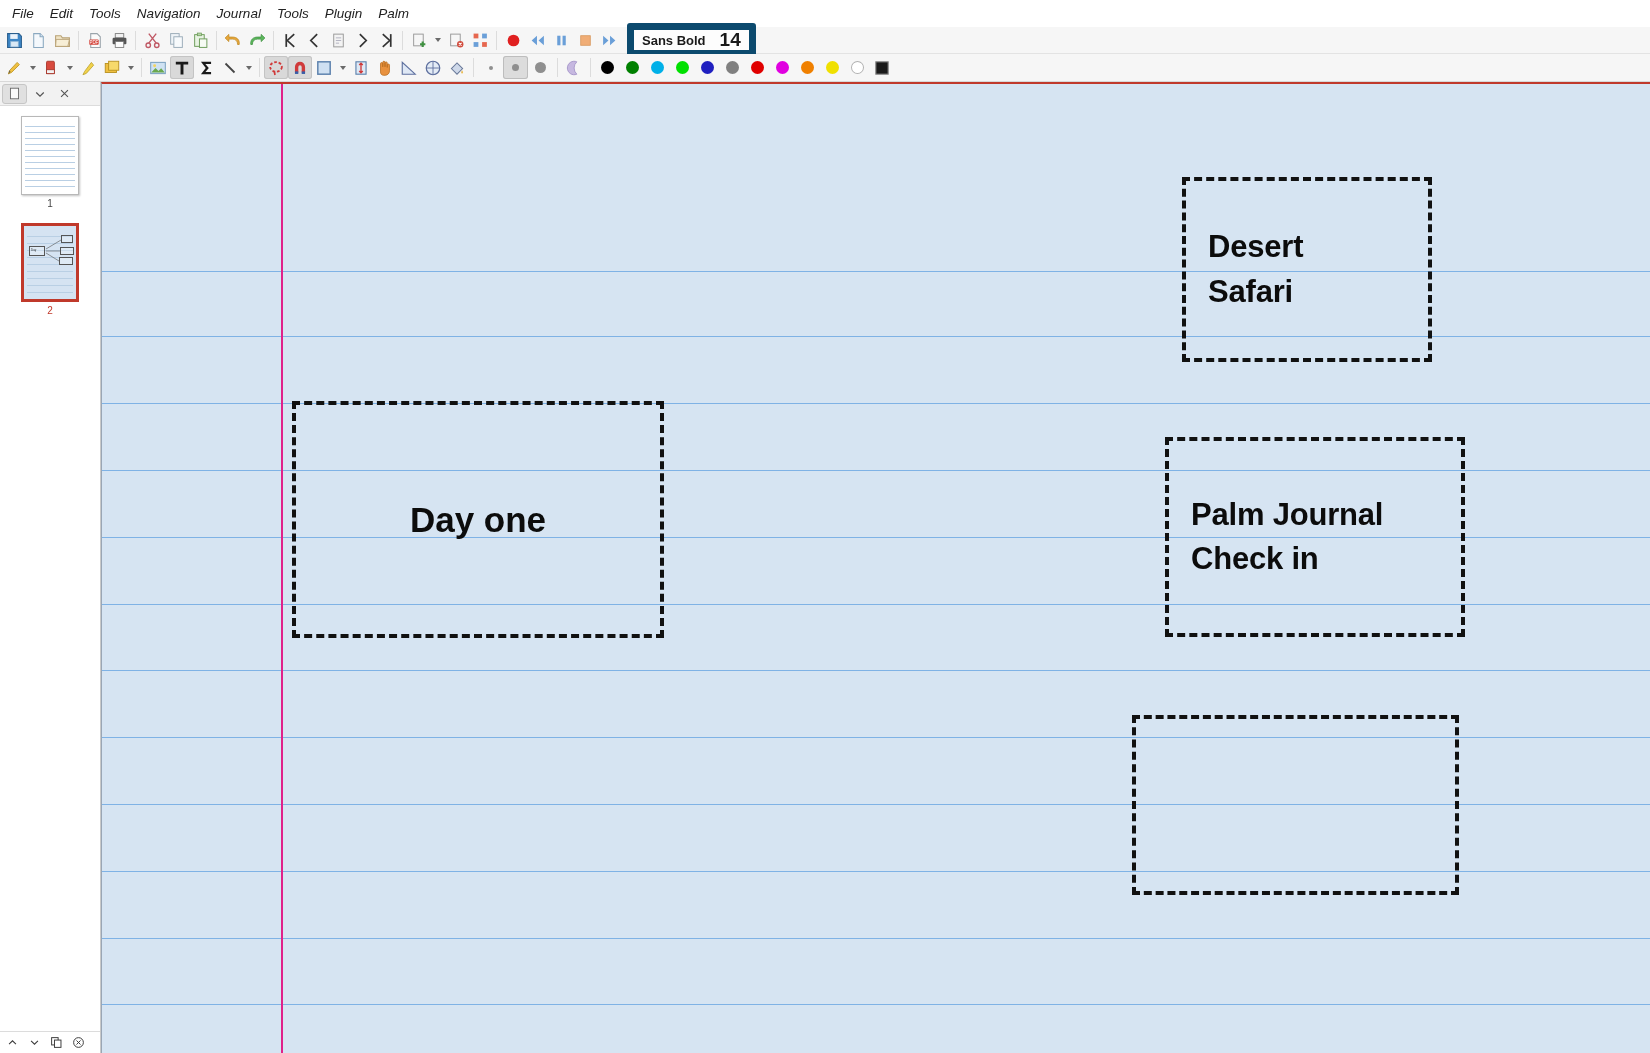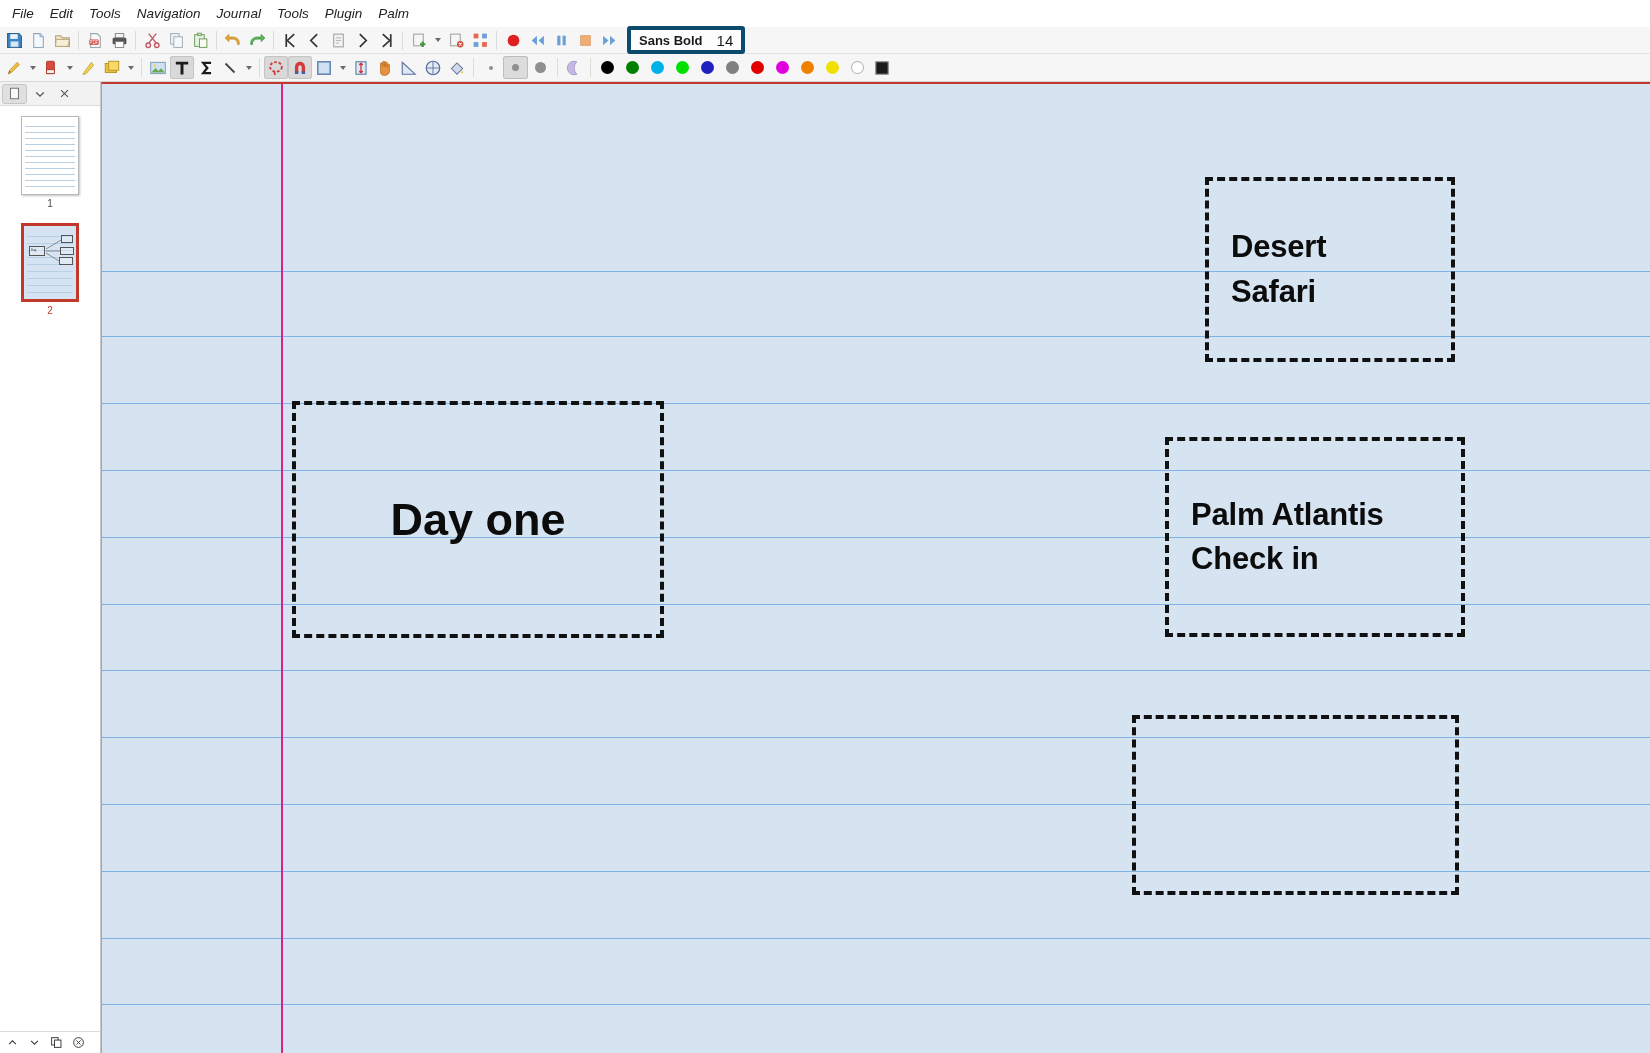--- a/index.html
+++ b/index.html
@@ -39,25 +39,25 @@
   .tb-btn svg { display:block; }
   .tb-sep { width: 1px; height: 19px; background: #dcdcdc; margin: 0 4px; flex:0 0 1px; }
   .tb-caret { width: 13px; height: 23px; display:flex; align-items:center; justify-content:center; flex:0 0 13px; }
   .tb-caret::after {
     content: ""; width: 0; height: 0;
     border-left: 3.5px solid transparent; border-right: 3.5px solid transparent;
     border-top: 4px solid #6a6a6a;
   }
   .font-box {
     height: 21px; display: flex; align-items: center;
-    background: #fdfdfd; border: 4px solid #0c4a6e; border-radius: 3px;
+    background: #fdfdfd; border: 7px solid #0c4a6e; border-radius: 3px;
     margin-left: 6px; padding: 10px 8px; gap: 14px;
     font-size: 13px; font-weight: bold; color: #1a1a1a;
   }
-  .font-size { font-weight: normal; font-size: 15px; }
+  .font-size { font-weight: bold; font-size: 19px; }
 
   
   .swatch { width: 13px; height: 13px; border-radius: 50%; flex: 0 0 13px; }
   .swatch-wrap { width: 25px; height: 23px; display:flex; align-items:center; justify-content:center; border-radius:3px; flex:0 0 25px; }
   .swatch-wrap.sel { background:#dcdcdc; box-shadow: inset 0 0 0 1px #bdbdbd; }
   .thick-dot { border-radius: 50%; background: #8f8f8f; }
 
   
   .body-area { flex: 1 1 auto; display: flex; min-height: 0; }
 
@@ -115,21 +115,21 @@
     position: absolute;
     border: 4px dashed #111111;
     display: flex; flex-direction: column; justify-content: center;
     padding-left: 22px;
   }
   .node-text {
     font-size: 31px; font-weight: bold; color: #0c0c0c;
     line-height: 1.42; letter-spacing: -0.2px; white-space: pre-line;
   }
   .node.centered { align-items: center; justify-content:center; padding-left:0; }
-  .node.centered .node-text { font-size: 45px; letter-spacing: 0px; }
+  .node.centered .node-text { font-size: 35px; letter-spacing: 0px; }
 
   .arrows { position: absolute; inset: 0; pointer-events: none; }
 
   .watermark {
     position: absolute; right: 48px; bottom: 108px;
     font-size: 44px; font-weight: bold; letter-spacing: 1px;
     color: rgba(255,255,255,.72);
     text-shadow: 0 0 1px rgba(160,170,185,.5);
     user-select: none;
   }
@@ -611,27 +611,27 @@
           </defs>
           <path d="M626,345 L971,240" stroke="#111" stroke-width="5" fill="none" stroke-dasharray="20 13" marker-end="url(#ah)"></path>
           <path d="M628,411 L1000,447" stroke="#111" stroke-width="5" fill="none" stroke-dasharray="20 13" marker-end="url(#ah)"></path>
           <path d="M626,480 L1000,691" stroke="#111" stroke-width="5" fill="none" stroke-dasharray="20 13" marker-end="url(#ah)"></path>
         </svg>
 
         <div class="node centered" style="left:190px;top:317px;width:372px;height:237px">
           <div class="node-text">Day one</div>
         </div>
 
-        <div class="node" style="left:1103px;top:93px;width:250px;height:185px">
+        <div class="node" style="left:1080px;top:93px;width:250px;height:185px">
           <div class="node-text">Desert
 Safari</div>
         </div>
 
         <div class="node" style="left:1063px;top:353px;width:300px;height:200px">
-          <div class="node-text">Palm Atlantis
+          <div class="node-text">Palm Journal
 Check in</div>
         </div>
 
         <div class="node" style="left:1030px;top:631px;width:327px;height:180px">
           <div class="node-text"></div>
         </div>
 
 
       </div>
     </div>

